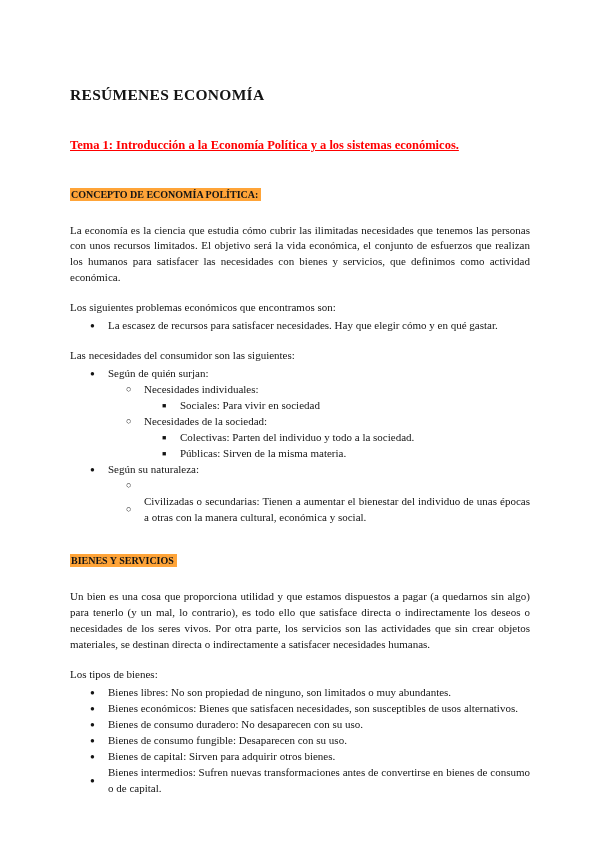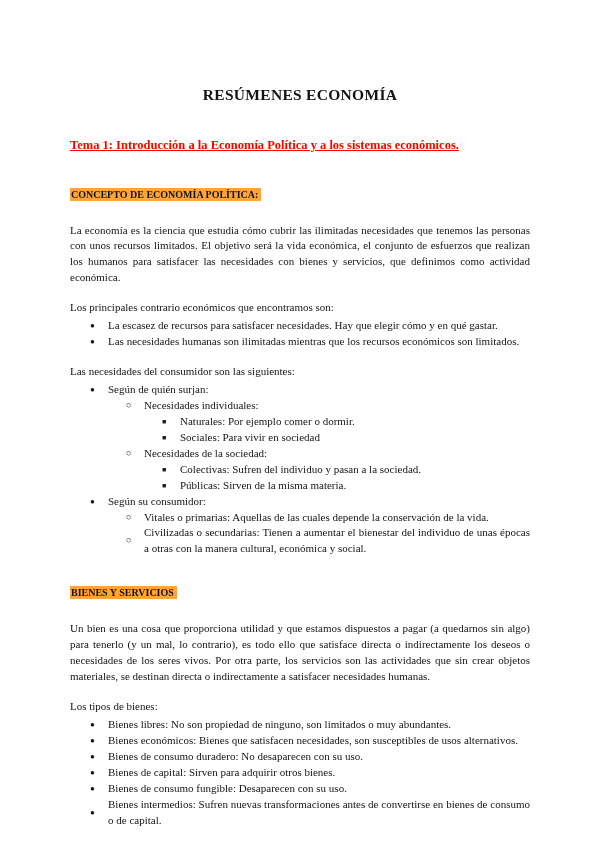--- a/index.html
+++ b/index.html
@@ -16,21 +16,21 @@
     background: #ffffff;
     font-family: "Liberation Serif", "DejaVu Serif", serif;
     font-size: 11px;
     line-height: 1.45;
     color: var(--text, #111111);
     overflow: hidden;
   }
   .doc-title {
     font-size: 15.5px;
     font-weight: bold;
-    text-align: center;
+    text-align: left;
     margin: 0 0 30px 0;
     letter-spacing: 0.3px;
   }
   .tema {
     font-size: 12.5px;
     font-weight: bold;
     color: var(--tema-red, #ff0000);
     text-decoration: underline;
     margin: 0 0 32px 0;
   }
@@ -85,71 +85,62 @@
   <h1 class="doc-title">RESÚMENES ECONOMÍA</h1>
 
   <h2 class="tema">Tema 1: Introducción a la Economía Política y a los sistemas económicos.</h2>
 
   <div class="hl-wrap">
     <span class="hl">CONCEPTO DE ECONOMÍA POLÍTICA:</span>
   </div>
 
   <p class="para">La economía es la ciencia que estudia cómo cubrir las ilimitadas necesidades que tenemos las personas con unos recursos limitados. El objetivo será la vida económica, el conjunto de esfuerzos que realizan los humanos para satisfacer las necesidades con bienes y servicios, que definimos como actividad económica.</p>
 
-  <p class="para intro">Los principales contrario económicos que encontramos son:</p>
+  <p class="para intro">Los siguientes problemas económicos que encontramos son:</p>
 
   <div class="list">
     <div class="li l1">
       <span class="bullet b1"></span>
       <span class="li-text">La escasez de recursos para satisfacer necesidades. Hay que elegir cómo y en qué gastar.</span>
-    </div>
-    <div class="li l1">
-      <span class="bullet b1"></span>
-      <span class="li-text">Las necesidades humanas son ilimitadas mientras que los recursos económicos son limitados.</span>
     </div>
   </div>
 
   <p class="para intro">Las necesidades del consumidor son las siguientes:</p>
 
   <div class="list">
     <div class="li l1">
       <span class="bullet b1"></span>
       <span class="li-text">Según de quién surjan:</span>
     </div>
     <div class="li l2">
       <span class="bullet b2"></span>
       <span class="li-text">Necesidades individuales:</span>
     </div>
     <div class="li l3">
       <span class="bullet b3"></span>
-      <span class="li-text">Naturales: Por ejemplo comer o dormir.</span>
-    </div>
-    <div class="li l3">
-      <span class="bullet b3"></span>
       <span class="li-text">Sociales: Para vivir en sociedad</span>
     </div>
     <div class="li l2">
       <span class="bullet b2"></span>
       <span class="li-text">Necesidades de la sociedad:</span>
     </div>
     <div class="li l3">
       <span class="bullet b3"></span>
-      <span class="li-text">Colectivas: Sufren del individuo y pasan a la sociedad.</span>
+      <span class="li-text">Colectivas: Parten del individuo y todo a la sociedad.</span>
     </div>
     <div class="li l3">
       <span class="bullet b3"></span>
       <span class="li-text">Públicas: Sirven de la misma materia.</span>
     </div>
     <div class="li l1">
       <span class="bullet b1"></span>
-      <span class="li-text">Según su consumidor:</span>
+      <span class="li-text">Según su naturaleza:</span>
     </div>
     <div class="li l2">
       <span class="bullet b2"></span>
-      <span class="li-text">Vitales o primarias: Aquellas de las cuales depende la conservación de la vida.</span>
     </div>
     <div class="li l2">
       <span class="bullet b2"></span>
       <span class="li-text">Civilizadas o secundarias: Tienen a aumentar el bienestar del individuo de unas épocas a otras con la manera cultural, económica y social.</span>
     </div>
   </div>
 
   <div class="hl-wrap later">
     <span class="hl">BIENES Y SERVICIOS</span>
   </div>
@@ -166,25 +157,25 @@
     <div class="li l1">
       <span class="bullet b1"></span>
       <span class="li-text">Bienes económicos: Bienes que satisfacen necesidades, son susceptibles de usos alternativos.</span>
     </div>
     <div class="li l1">
       <span class="bullet b1"></span>
       <span class="li-text">Bienes de consumo duradero: No desaparecen con su uso.</span>
     </div>
     <div class="li l1">
       <span class="bullet b1"></span>
-      <span class="li-text">Bienes de capital: Sirven para adquirir otros bienes.</span>
+      <span class="li-text">Bienes de consumo fungible: Desaparecen con su uso.</span>
     </div>
     <div class="li l1">
       <span class="bullet b1"></span>
-      <span class="li-text">Bienes de consumo fungible: Desaparecen con su uso.</span>
+      <span class="li-text">Bienes de capital: Sirven para adquirir otros bienes.</span>
     </div>
     <div class="li l1">
       <span class="bullet b1"></span>
       <span class="li-text">Bienes intermedios: Sufren nuevas transformaciones antes de convertirse en bienes de consumo o de capital.</span>
     </div>
   </div>
 
 </div>
 
 </body></html>

